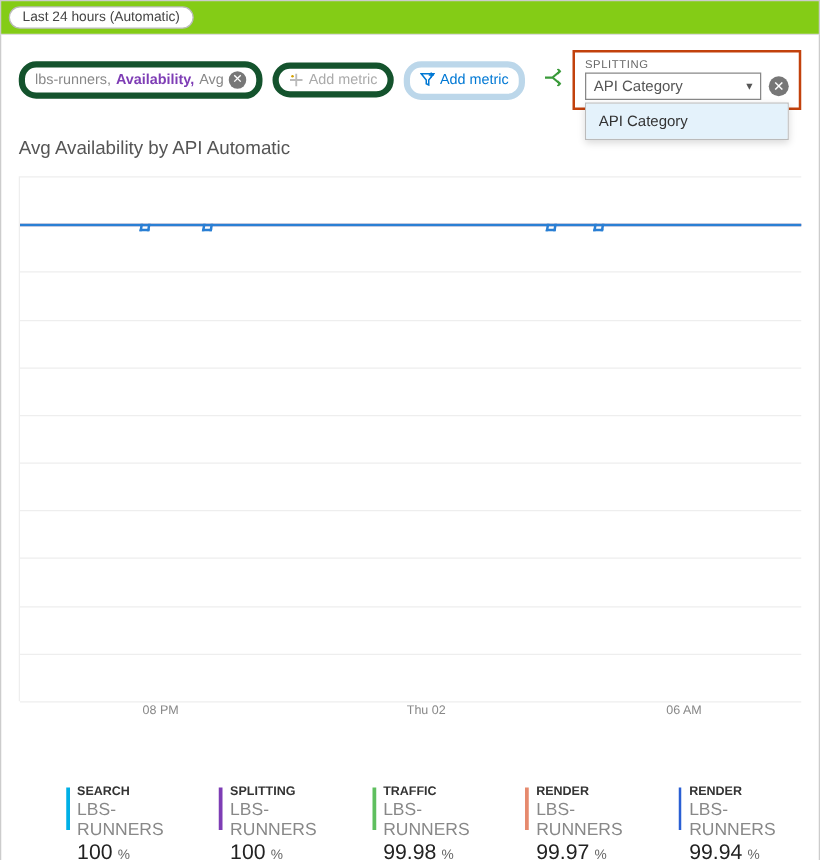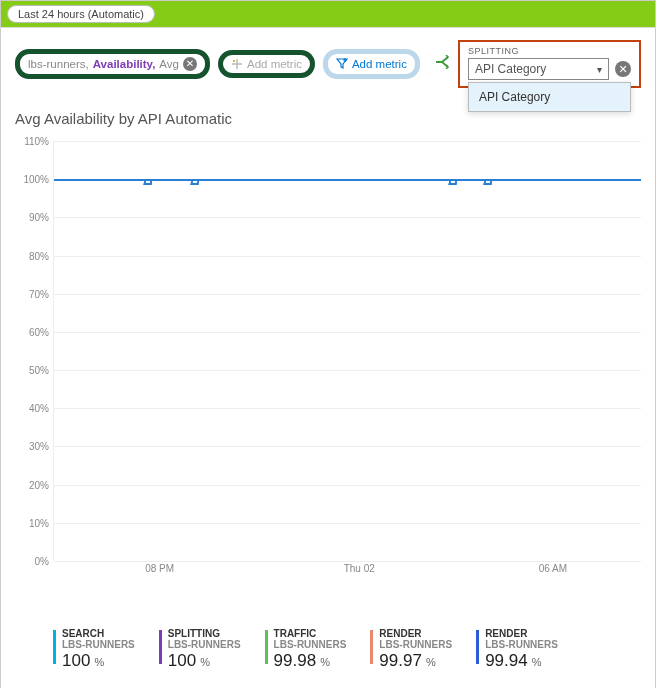--- a/index.html
+++ b/index.html
@@ -223,23 +223,22 @@
     background: #000;
     margin-top: 2px;
     height: 34px;
   }
   .legend-text .name {
     font-size: 10px;
     font-weight: 600;
     color: #333;
   }
   .legend-text .sub {
-    font-size: 10px;
+    font-size: 14px;
     color: #888;
-    font-weight: bold;
   }
   .legend-text .val {
     font-size: 17px;
     color: #222;
     margin-top: 1px;
   }
   .legend-text .val .pct {
     font-size: 11px;
     color: #666;
     margin-left: 1px;
@@ -303,34 +302,20 @@
       <div class="dropdown">
         <div class="opt sel">API Category</div>
       </div>
     </div>
 
   </div>
 
   <div class="chart-title">Avg Availability by API Automatic</div>
 
   <div class="chart-wrap">
-    <div class="yaxis" id="yaxis">
-        <div class="ytick" style="top: 0%;">110%</div>
-        <div class="ytick" style="top: 9.09091%;">100%</div>
-        <div class="ytick" style="top: 18.1818%;">90%</div>
-        <div class="ytick" style="top: 27.2727%;">80%</div>
-        <div class="ytick" style="top: 36.3636%;">70%</div>
-        <div class="ytick" style="top: 45.4545%;">60%</div>
-        <div class="ytick" style="top: 54.5455%;">50%</div>
-        <div class="ytick" style="top: 63.6364%;">40%</div>
-        <div class="ytick" style="top: 72.7273%;">30%</div>
-        <div class="ytick" style="top: 81.8182%;">20%</div>
-        <div class="ytick" style="top: 90.9091%;">10%</div>
-        <div class="ytick" style="top: 100%;">0%</div>
-      </div>
     <div class="plot" id="plot">
       <div class="xaxis" id="xaxis">
           <div class="xtick" style="left: 18%;">08 PM</div>
           <div class="xtick" style="left: 52%;">Thu 02</div>
           <div class="xtick" style="left: 85%;">06 AM</div>
         </div>
     <div class="gridline" style="top: 0%;"></div>
         <div class="gridline" style="top: 9.09091%;"></div>
         <div class="gridline" style="top: 18.1818%;"></div>
         <div class="gridline" style="top: 27.2727%;"></div>

